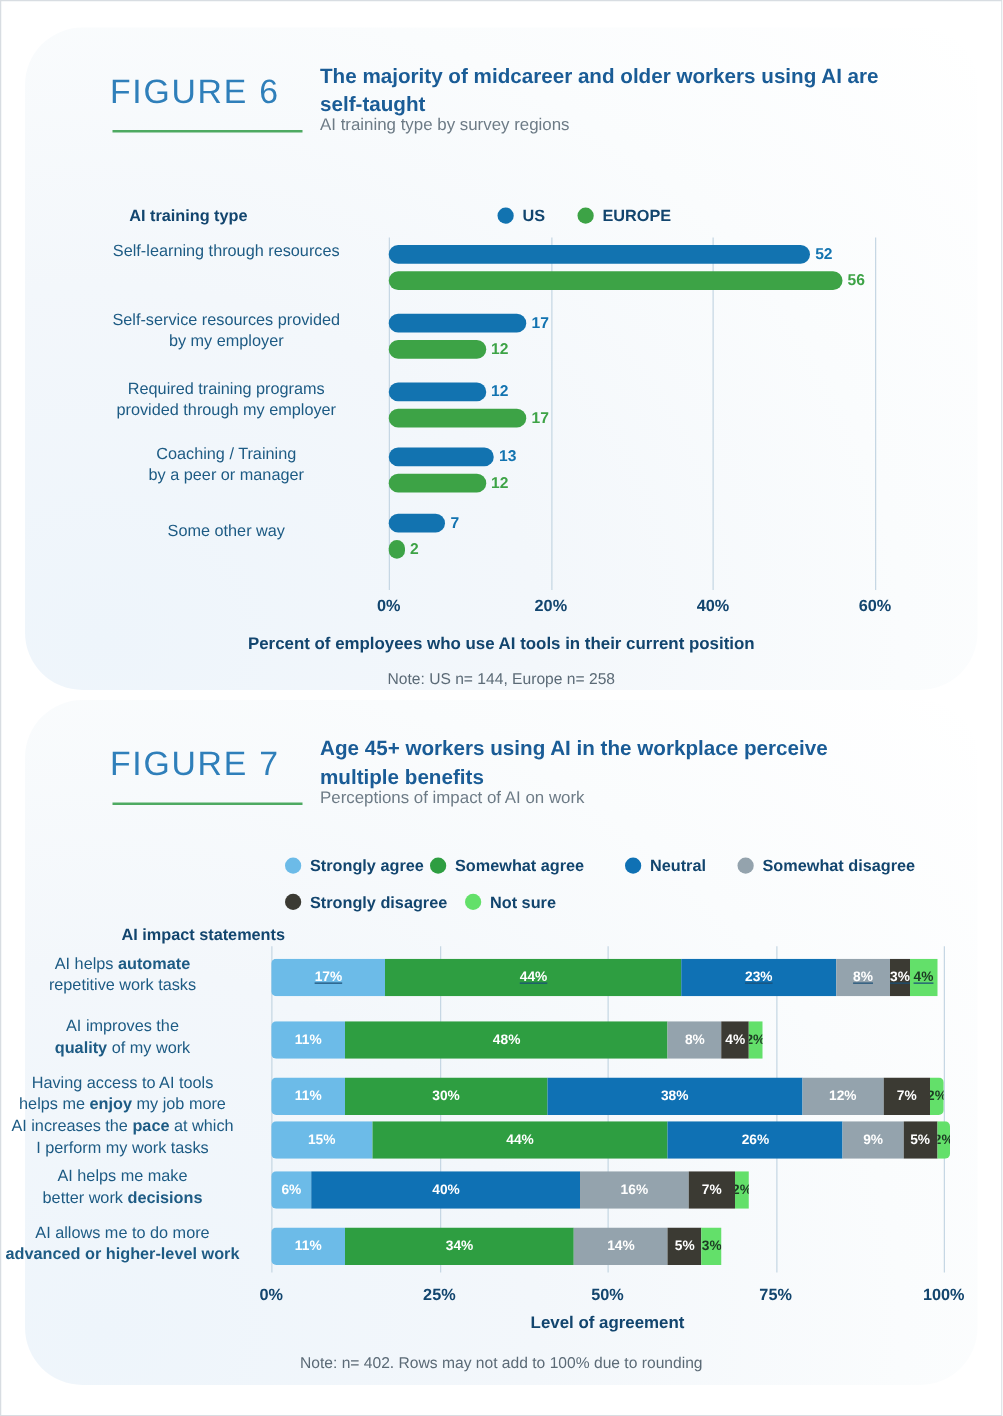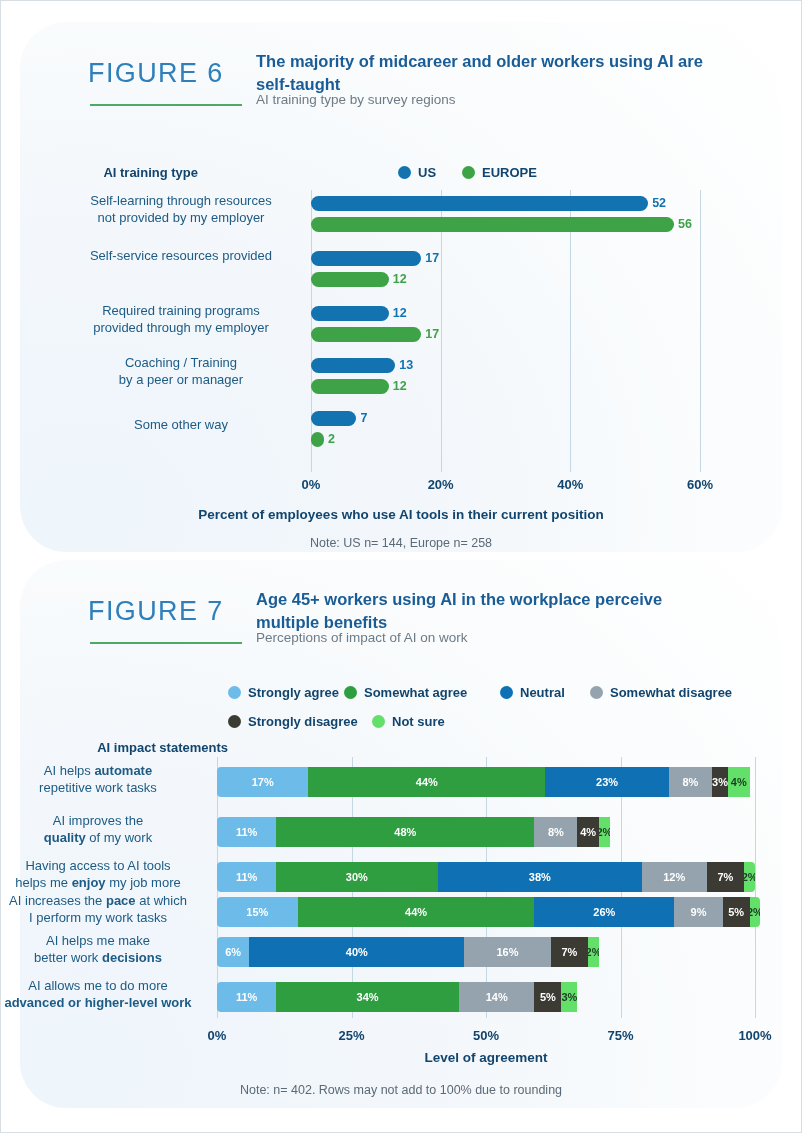--- a/index.html
+++ b/index.html
@@ -152,28 +152,28 @@
       <div class="legend" style="left: 442px; top: 143px;">
         <span class="dot" style="background: rgb(61, 163, 70);"></span>
         <span class="legend-label">EUROPE</span>
       </div>
       <div class="gridline" style="left: 291px; top: 168px; height: 282px;"></div>
       <div class="gridline" style="left: 420.667px; top: 168px; height: 282px;"></div>
       <div class="gridline" style="left: 550.333px; top: 168px; height: 282px;"></div>
       <div class="gridline" style="left: 680px; top: 168px; height: 282px;"></div>
       <div class="cat-label" style="right: 486px; width: 230px; top: 171px;">
         <div>Self-learning through resources</div>
-        <div>not provided by my employer</div>
       </div>
       <div class="bar6" style="left: 291px; top: 174px; width: 337.133px; background: rgb(18, 115, 176);"></div>
       <div class="bar6-val" style="left: 632.133px; top: 174px; color: rgb(18, 115, 176);">52</div>
       <div class="bar6" style="left: 291px; top: 195px; width: 363.067px; background: rgb(61, 163, 70);"></div>
       <div class="bar6-val" style="left: 658.067px; top: 195px; color: rgb(61, 163, 70);">56</div>
       <div class="cat-label" style="right: 486px; width: 230px; top: 226px;">
         <div>Self-service resources provided</div>
+        <div>by my employer</div>
       </div>
       <div class="bar6" style="left: 291px; top: 229px; width: 110.217px; background: rgb(18, 115, 176);"></div>
       <div class="bar6-val" style="left: 405.217px; top: 229px; color: rgb(18, 115, 176);">17</div>
       <div class="bar6" style="left: 291px; top: 250px; width: 77.8px; background: rgb(61, 163, 70);"></div>
       <div class="bar6-val" style="left: 372.8px; top: 250px; color: rgb(61, 163, 70);">12</div>
       <div class="cat-label" style="right: 486px; width: 230px; top: 281px;">
         <div>Required training programs</div>
         <div>provided through my employer</div>
       </div>
       <div class="bar6" style="left: 291px; top: 284px; width: 77.8px; background: rgb(18, 115, 176);"></div>
@@ -239,21 +239,21 @@
       <div class="col-head" style="left: 208px; top: 180px; transform: translateX(-100%);">AI impact statements</div>
       <div class="gridline" style="left: 197px; top: 197px; height: 261px;"></div>
       <div class="gridline" style="left: 331.5px; top: 197px; height: 261px;"></div>
       <div class="gridline" style="left: 466px; top: 197px; height: 261px;"></div>
       <div class="gridline" style="left: 600.5px; top: 197px; height: 261px;"></div>
       <div class="gridline" style="left: 735px; top: 197px; height: 261px;"></div>
       <div class="cat-label" style="right: 574px; width: 220px; top: 203px;">
         <div><span>AI helps </span><span class="bold">automate</span></div>
         <div><span>repetitive work tasks</span></div>
       </div>
-      <div class="srow" style="left: 197px; top: 207px; width: 548px;">
+      <div class="srow" style="left: 197px; top: 207px; width: 548px; text-decoration: underline;">
         <div class="seg" style="width: 91.46px; flex: 0 0 91.46px; background: rgb(108, 187, 232);">17%</div>
         <div class="seg" style="width: 236.72px; flex: 0 0 236.72px; background: rgb(46, 158, 65);">44%</div>
         <div class="seg" style="width: 123.74px; flex: 0 0 123.74px; background: rgb(15, 113, 180);">23%</div>
         <div class="seg" style="width: 43.04px; flex: 0 0 43.04px; background: rgb(148, 163, 173);">8%</div>
         <div class="seg" style="width: 16.14px; flex: 0 0 16.14px; background: rgb(59, 58, 51);">3%</div>
         <div class="seg dark-text" style="width: 21.52px; flex: 0 0 21.52px; background: rgb(99, 224, 106);">4%</div>
       </div>
       <div class="cat-label" style="right: 574px; width: 220px; top: 253px;">
         <div><span>AI improves the</span></div>
         <div><span class="bold">quality</span><span> of my work</span></div>

